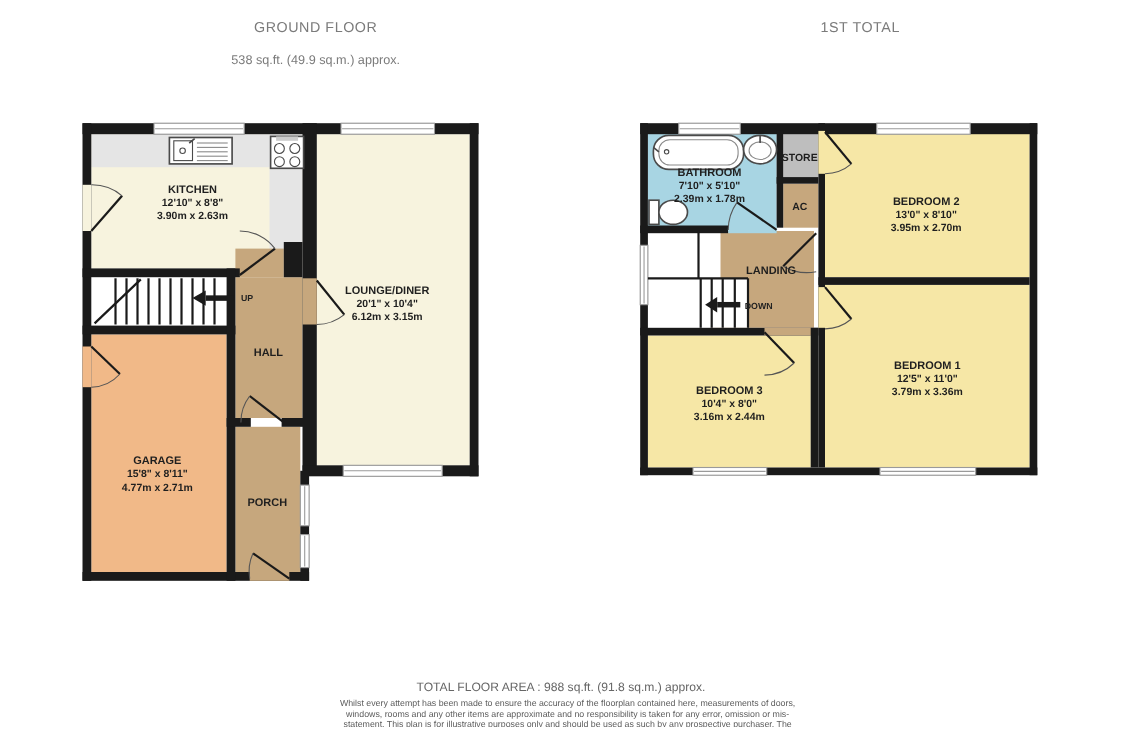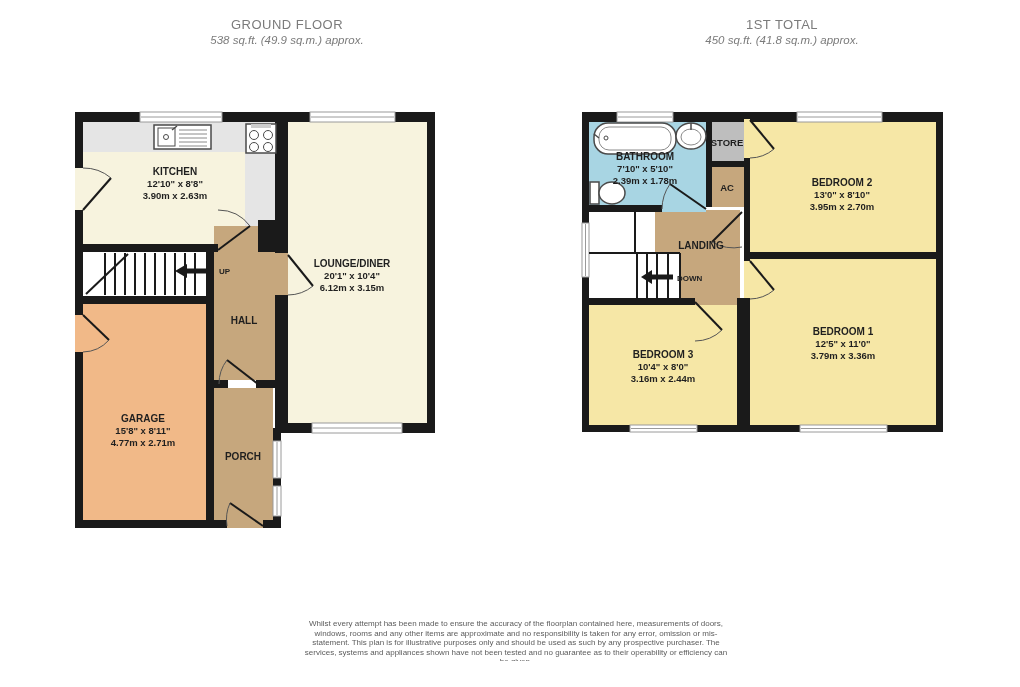--- a/index.html
+++ b/index.html
@@ -1,40 +1,39 @@
 <!DOCTYPE html>
 <html><head>
 <meta charset="utf-8">
 <style>
   html,body{margin:0;padding:0;background:#fff;}
   #canvas{position:relative;width:1020px;height:661px;background:#ffffff;overflow:hidden;
           font-family:"Liberation Sans",sans-serif;}
   .floor-header{position:absolute;text-align:center;color:#7b7b7b;}
   .floor-header .t1{font-size:13px;letter-spacing:.5px;}
-  .floor-header .t2{font-size:11.5px;margin-top:2px;font-style:italic;}
+  .floor-header .t2{font-size:11.5px;margin-top:17px;}
   #plan-svg{position:absolute;left:0;top:0;font-family:"Liberation Sans",sans-serif;}
   .rl{font-weight:bold;fill:#1f1f1f;}
   .dir{fill:#222;font-weight:bold;}
   #footer{position:absolute;left:290px;top:619px;width:440px;text-align:center;color:#666;}
   #footer .total{font-size:11px;margin-bottom:4px;}
   #footer .disc{font-size:8px;line-height:9.6px;color:#5c5c5c;margin-left:12px;}
   #footer .credit{font-size:8px;margin-top:1px;color:#5c5c5c;}
 </style>
 </head>
 <body>
 
 <div id="canvas">
 
   <div class="floor-header" style="left:87px;top:17px;width:400px;">
     <div class="t1">GROUND FLOOR</div>
     <div class="t2">538 sq.ft. (49.9 sq.m.) approx.</div>
   </div>
   <div class="floor-header" style="left:582px;top:17px;width:400px;">
     <div class="t1">1ST TOTAL</div>
-    <div class="t2">450 sq.ft. (41.8 sq.m.) approx.</div>
   </div>
 
   <svg id="plan-svg" width="1020" height="687" viewBox="0 0 1020 687">
 
     <g>
 
       <g>
         <rect x="83" y="122" width="192" height="122" fill="#f7f3de"></rect>
         <rect x="83" y="122" width="192" height="30" fill="#e5e5e5"></rect>
         <rect x="245" y="122" width="30" height="112" fill="#e5e5e5"></rect>
@@ -249,17 +248,18 @@
         <text class="rl" x="663" y="358" font-size="10">BEDROOM 3</text>
         <text class="rl" x="663" y="370" font-size="9.5">10'4" x 8'0"</text>
         <text class="rl" x="663" y="382" font-size="9.5">3.16m x 2.44m</text>
         <text class="rl" x="701" y="249" font-size="10">LANDING</text>
         <text class="dir" x="677" y="281" font-size="8" text-anchor="start">DOWN</text>
       </g>
     </g>
   </svg>
 
   <div id="footer">
+    <div class="total">TOTAL FLOOR AREA : 988 sq.ft. (91.8 sq.m.) approx.</div>
     <div class="disc">Whilst every attempt has been made to ensure the accuracy of the floorplan contained here, measurements of doors, windows, rooms and any other items are approximate and no responsibility is taken for any error, omission or mis-statement. This plan is for illustrative purposes only and should be used as such by any prospective purchaser. The services, systems and appliances shown have not been tested and no guarantee as to their operability or efficiency can be given.</div>
     <div class="credit">Made with Metropix ©2025</div>
   </div>
 
 </div>
 
 </body></html>

